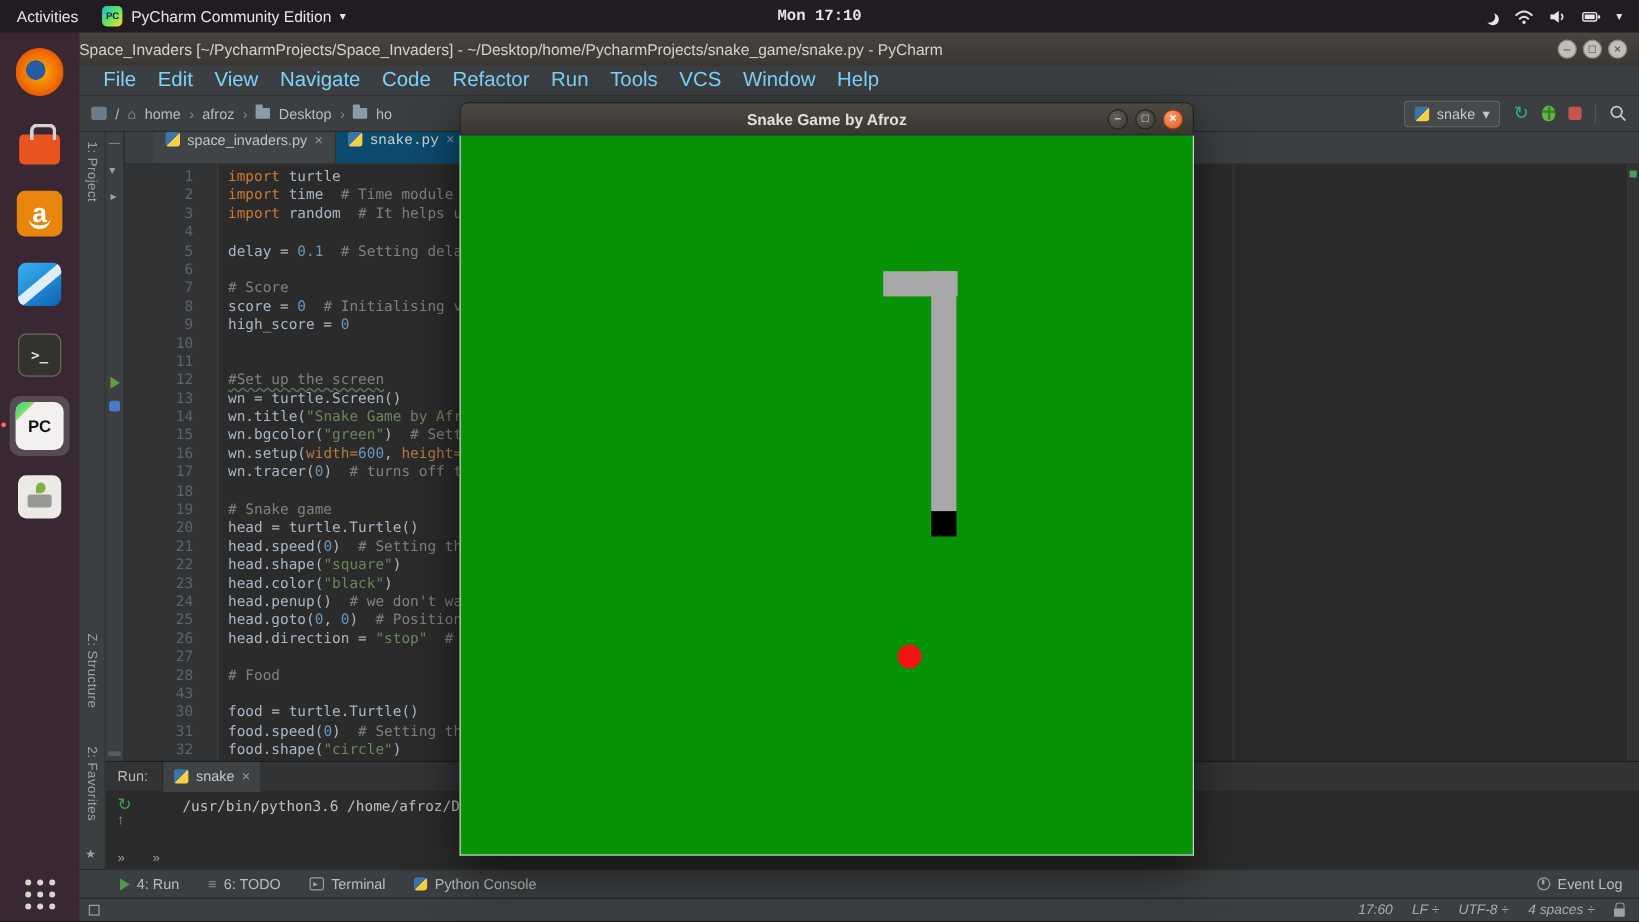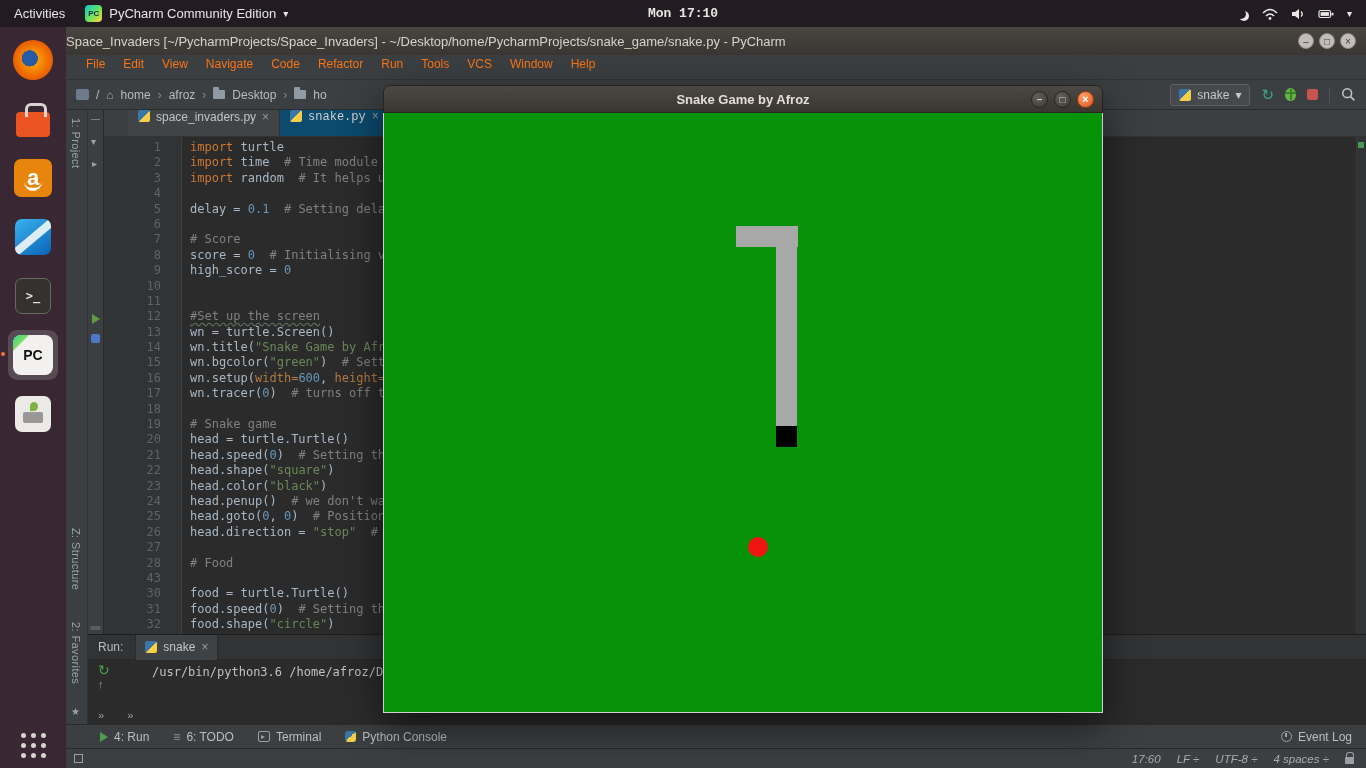--- a/index.html
+++ b/index.html
@@ -54,22 +54,22 @@
 
   
   .ide { position:absolute; left:66px; top:27px; width:1300px; height:741px; display:flex; flex-direction:column;
          background:#2b2b2b; color:#bbbbbb; z-index:10; }
   .ide-title { height:28px; flex:0 0 28px; background:linear-gradient(#48443f,#3a3631); display:flex; align-items:center;
                justify-content:flex-start; position:relative; font-size:13px; color:#d6d2cb; }
   .win-btns { position:absolute; right:10px; top:6px; display:flex; gap:5px; }
   .wbtn { width:16px; height:16px; border-radius:50%; background:#c2beb7; color:#45413c; font-size:10px;
           line-height:15px; text-align:center; border:1px solid #8d8982; }
 
-  .menubar { height:25px; flex:0 0 25px; background:#3c3f41; display:flex; align-items:flex-start; gap:2px;
-             padding-left:12px; font-size:12px; border-bottom:1px solid #323232; color:#f97316; }
+  .menubar { height:25px; flex:0 0 25px; background:#3c3f41; display:flex; align-items:flex-end; gap:2px;
+             padding-left:12px; font-size:17px; border-bottom:1px solid #323232; color:#7dd3fc; }
   .menu-item { padding:2px 8px; border-radius:2px; }
 
   .idetoolbar { height:30px; flex:0 0 30px; background:#3c3f41; display:flex; align-items:center;
                 padding:0 10px; font-size:12px; border-bottom:1px solid #2c2c2c; color:#bbb; }
   .crumbs { display:flex; align-items:center; gap:7px; }
   .proj-ico { width:13px; height:11px; background:#6e7b8a; border-radius:2px; }
   .crumb-sep { color:#8a8a8a; font-size:12px; }
   .folder-ico { width:12px; height:9px; background:#8f9aa5; border-radius:1px; position:relative; }
   .folder-ico::before { content:""; position:absolute; left:0; top:-3px; width:6px; height:3px; background:#8f9aa5; border-radius:1px 1px 0 0; }
   .home-ico { color:#9fa6ad; font-size:12px; }
@@ -161,21 +161,21 @@
 
   .statusbar { height:20px; flex:0 0 20px; background:#3c3f41; border-top:1px solid #292929; display:flex;
                align-items:center; font-size:11.5px; color:#a8adb0; padding:0 12px 0 8px; gap:16px; }
   .sb-square { width:9px; height:9px; border:1px solid #9aa0a6; }
   .sb-right { margin-left:auto; display:flex; align-items:center; gap:16px;font-style:italic; }
   .lock-ico { width:9px; height:7px; background:#9aa0a6; border-radius:1px; position:relative; margin-top:4px; }
   .lock-ico::before { content:""; position:absolute; top:-5px; left:1px; width:6px; height:5px;
                border:1.5px solid #9aa0a6; border-bottom:none; border-radius:3px 3px 0 0; }
 
   
-  .game { position:absolute; left:383px; top:85px; width:720px; height:628px; z-index:100;
+  .game { position:absolute; left:383px; top:85px; width:612px; height:628px; z-index:100;
           border-radius:7px 7px 2px 2px; box-shadow:0 14px 40px rgba(0,0,0,.55); }
   .g-title { height:28px; background:linear-gradient(#4c4843,#393531); border:1px solid #26231f;
              border-radius:7px 7px 0 0; display:flex; align-items:center; justify-content:center; position:relative;
              color:#e3ded6; font-size:13px; font-weight:700; }
   .g-btns { position:absolute; right:8px; top:5px; display:flex; gap:6px; }
   .gbtn { width:17px; height:17px; border-radius:50%; background:radial-gradient(circle at 35% 30%, #615d57, #3e3a35);
           border:1px solid #282520; color:#cfcbc3; font-size:10px; line-height:15px; text-align:center; }
   .gbtn.close { background:radial-gradient(circle at 35% 30%, #f7a066, #e2571f); color:#fff; border-color:#9c3a10; }
   .g-canvas { height:600px; background:#079307; border:1px solid #cfcfcf; border-top:none; position:relative; overflow:hidden; }
   .g-score { margin-top:12px; text-align:center; color:#ffffff; font-family:"Liberation Mono", monospace;

